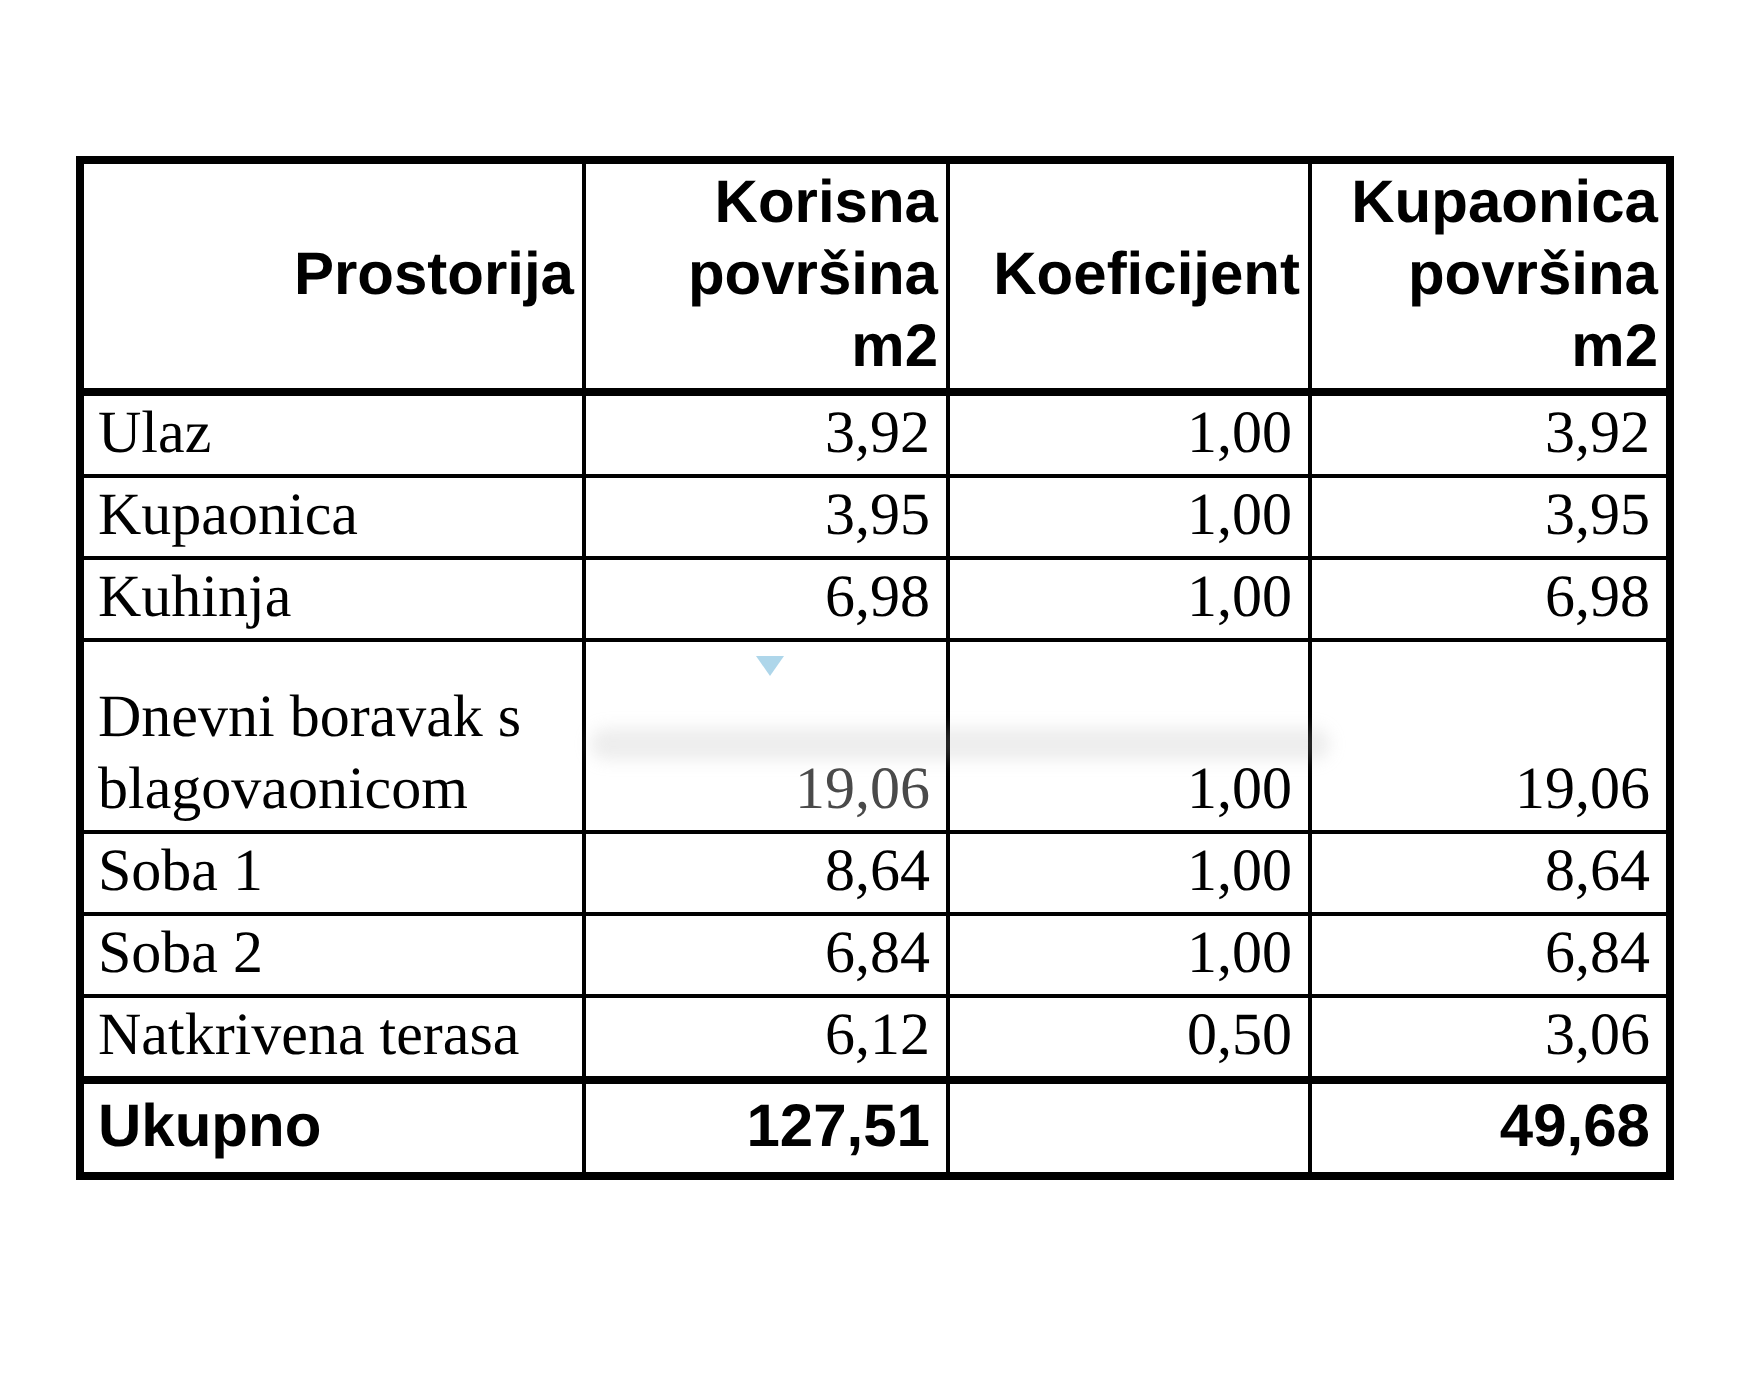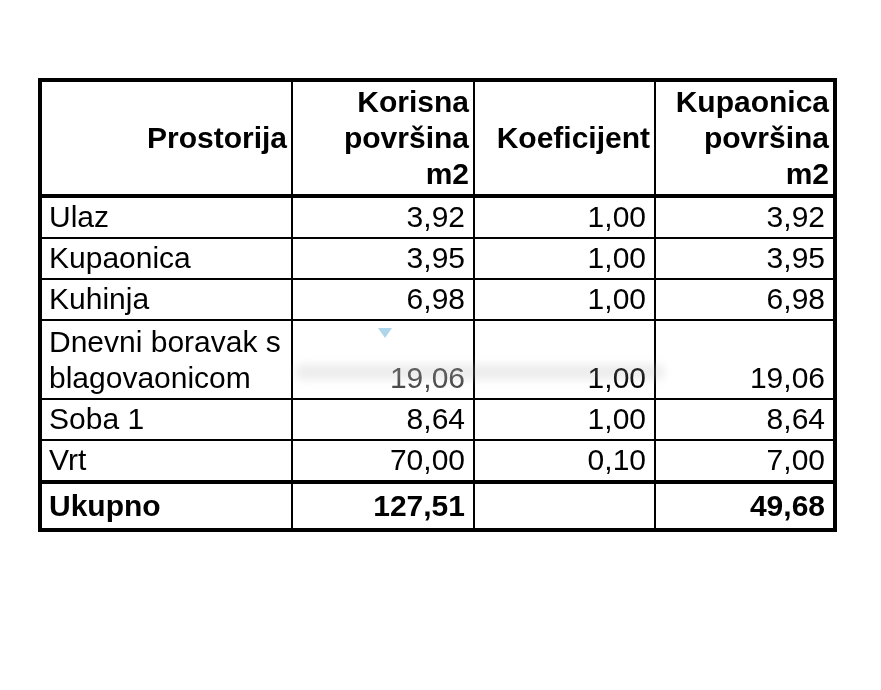--- a/index.html
+++ b/index.html
@@ -44,23 +44,24 @@
     vertical-align: middle;
     padding: 2px 4px 2px 7px;
     white-space: pre-line;
   }
   tr.body-row {
     height: 36px;
   }
   tr.body-row td {
     vertical-align: bottom;
     padding: 1px 0 2px 0;
+    font-family: Liberation Serif, serif;
   }
   tr.body-row.tall {
-    height: 79px;
+    height: 96px;
   }
   td.label {
     text-align: left;
     padding-left: 7px !important;
   }
   td.num {
     text-align: right;
     padding-right: 8px !important;
     margin-top: 40px;
   }
@@ -150,29 +151,35 @@
         <td class="num">19,06</td>
       </tr>
 
       <tr class="body-row">
         <td class="label">Soba 1</td>
         <td class="num">8,64</td>
         <td class="num">1,00</td>
         <td class="num">8,64</td>
       </tr>
 
+      <tr class="body-row">
+        <td class="label">Soba 2</td>
+        <td class="num">6,84</td>
+        <td class="num">1,00</td>
+        <td class="num">6,84</td>
+      </tr>
+
+      <tr class="body-row">
+        <td class="label">Natkrivena terasa</td>
+        <td class="num">6,12</td>
+        <td class="num">0,50</td>
+        <td class="num">3,06</td>
+      </tr>
 
 
-
-      <tr class="body-row">
-        <td class="label">Vrt</td>
-        <td class="num">70,00</td>
-        <td class="num">0,10</td>
-        <td class="num">7,00</td>
-      </tr>
 
       <tr class="total-row">
         <td class="label">Ukupno</td>
         <td class="num">127,51</td>
         <td class="num"></td>
         <td class="num">49,68</td>
       </tr>
     </tbody>
   </table>
 

